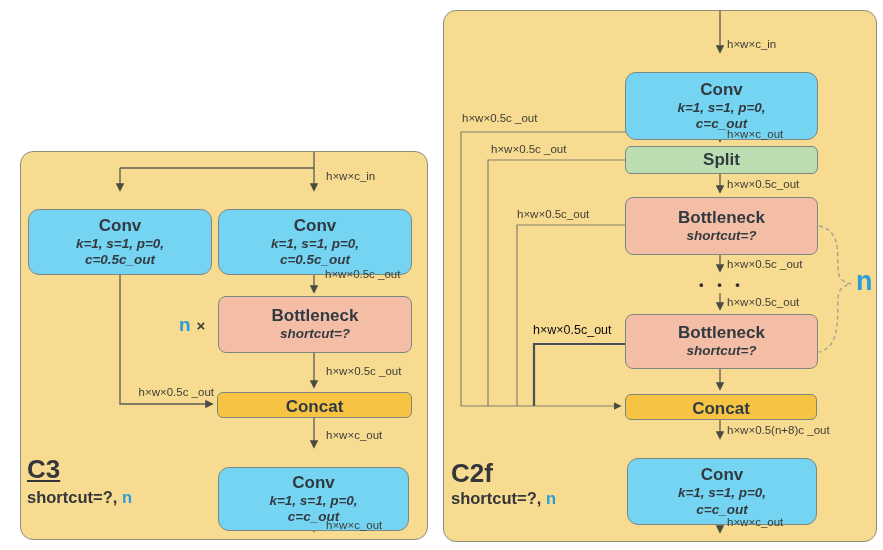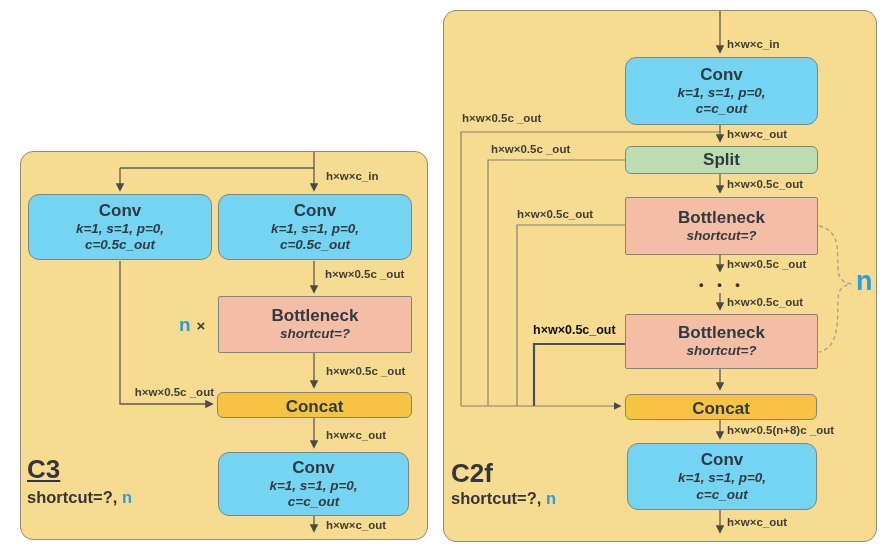--- a/index.html
+++ b/index.html
@@ -3,27 +3,27 @@
 <meta charset="utf-8">
 <style>
   html,body{margin:0;padding:0;background:#ffffff;}
   .stage{position:relative;width:883px;height:550px;background:#ffffff;
          font-family:"Liberation Sans",sans-serif;overflow:hidden;}
   .panel{position:absolute;background:var(--panel_bg);border:1.6px solid #908d78;
          border-radius:13px;box-sizing:border-box;z-index:0;}
   svg.wires{position:absolute;left:0;top:0;z-index:1;pointer-events:none;}
   .block{position:absolute;z-index:2;display:flex;flex-direction:column;align-items:center;
          justify-content:center;box-sizing:border-box;border:1.2px solid #7d8781;text-align:center;}
-  .conv{background:var(--conv_fill);border-radius:11px;}
-  .bneck{background:var(--bottleneck_fill);border-radius:2px;}
+  .conv{background:var(--conv_fill);border-radius:11px;margin-top:15px;}
+  .bneck{background:var(--bottleneck_fill);border-radius:8px;}
   .concat{background:var(--concat_fill);border-radius:6px;justify-content:flex-end;}
   .split{background:var(--split_fill);border-radius:6px;}
   .bt{font-size:17px;font-weight:700;color:#303a40;line-height:20px;}
   .bl{font-size:13.5px;font-weight:600;color:#333b41;line-height:16.5px;font-style:italic;}
-  .elabel{position:absolute;z-index:2;font-size:11.5px;font-weight:700;color:#3e3e36;white-space:nowrap;}
+  .elabel{position:absolute;z-index:2;font-size:11.5px;font-weight:400;color:#3e3e36;white-space:nowrap;}
   .elabel.dark{color:#0d0d0d;font-size:12.5px;}
   .title{position:absolute;z-index:2;font-size:26px;font-weight:700;color:#34363a;line-height:27px;}
   .subtitle{position:absolute;z-index:2;font-size:16.5px;font-weight:600;color:#34363a;}
   .blue{color:var(--accent_blue);}
   .repeat{position:absolute;z-index:2;font-weight:700;}
   .repeat .rn{font-size:19px;}
   .repeat .rx{font-size:15px;color:#3e3e36;margin-left:6px;font-weight:600;}
   .dots{position:absolute;z-index:2;font-size:13px;font-weight:700;color:#333;letter-spacing:5px;}
   .brace-n{position:absolute;z-index:2;font-size:27px;font-weight:700;line-height:27px;}
 </style>

